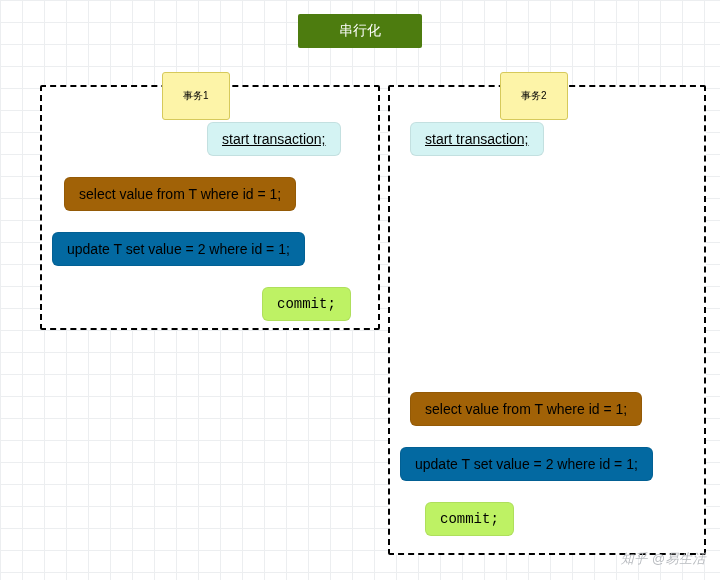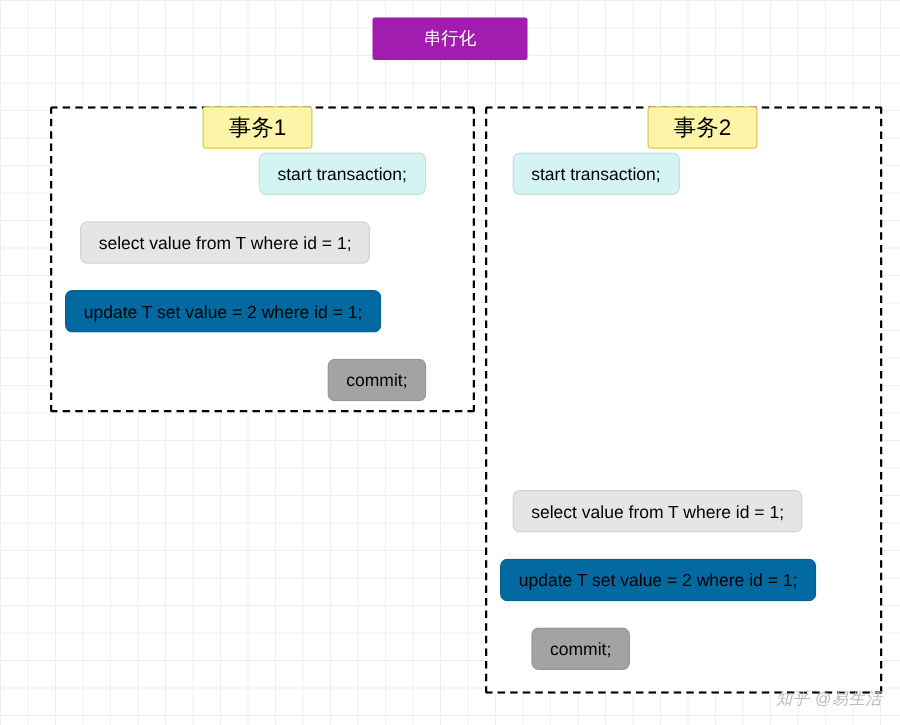--- a/index.html
+++ b/index.html
@@ -16,58 +16,57 @@
     overflow: hidden;
   }
   .canvas { position: relative; width: 100%; height: 100%; }
 
   .title-box {
     position: absolute;
     top: 14px;
     left: 298px;
     width: 124px;
     height: 34px;
-    background: #a21caf;
+    background: #4d7c0f;
     color: #fff;
     font-size: 14px;
     display: flex;
     align-items: center;
     justify-content: center;
     border-radius: 2px;
   }
 
   .txn {
     position: absolute;
     border: 2px dashed #000;
     background: #fff;
     border-radius: 2px;
   }
   .txn-label {
     position: absolute;
     top: -15px;
     background: #fdf4a8;
     border: 1px solid #d6c95b;
-    font-size: 18px;
-    padding: 4px 20px;
+    font-size: 10px;
+    padding: 16px 20px;
     border-radius: 3px;
-    margin-top: 13px;
   }
 
   .stmt {
     position: absolute;
     font-size: 14px;
     padding: 8px 14px;
     border-radius: 6px;
     white-space: nowrap;
     border: 1px solid rgba(0,0,0,0.08);
   }
-  .stmt.start  { background: #d4f3f3; }
-  .stmt.select { background: #e5e5e5; }
+  .stmt.start  { background: #d4f3f3; text-decoration: underline; }
+  .stmt.select { background: #a16207; }
   .stmt.update { background: #0369a1; }
-  .stmt.commit { background: #a3a3a3; }
+  .stmt.commit { background: #bef264; font-family: Liberation Mono, monospace; }
 
   .watermark {
     position: absolute;
     right: 14px;
     bottom: 12px;
     font-size: 13px;
     color: #b9bcc0;
     letter-spacing: 0.5px;
     font-style: italic;
   }
@@ -82,21 +81,21 @@
   <div class="txn" style="left:40px; top:85px; width:340px; height:245px;">
     <div class="txn-label" style="left:120px;">事务1</div>
 
     <div class="stmt start" style="left:165px; top:35px;">start transaction;</div>
     <div class="stmt select" style="left:22px; top:90px;">select value from T where id = 1;</div>
     <div class="stmt update" style="left:10px; top:145px;">update T set value = 2 where id = 1;</div>
     <div class="stmt commit" style="left:220px; top:200px;">commit;</div>
   </div>
 
   <div class="txn" style="left:388px; top:85px; width:318px; height:470px;">
-    <div class="txn-label" style="left:128px;">事务2</div>
+    <div class="txn-label" style="left:110px;">事务2</div>
 
     <div class="stmt start" style="left:20px; top:35px;">start transaction;</div>
     <div class="stmt select" style="left:20px; top:305px;">select value from T where id = 1;</div>
     <div class="stmt update" style="left:10px; top:360px;">update T set value = 2 where id = 1;</div>
     <div class="stmt commit" style="left:35px; top:415px;">commit;</div>
   </div>
 
   <div class="watermark">知乎 @易生活</div>
 </div>
 

